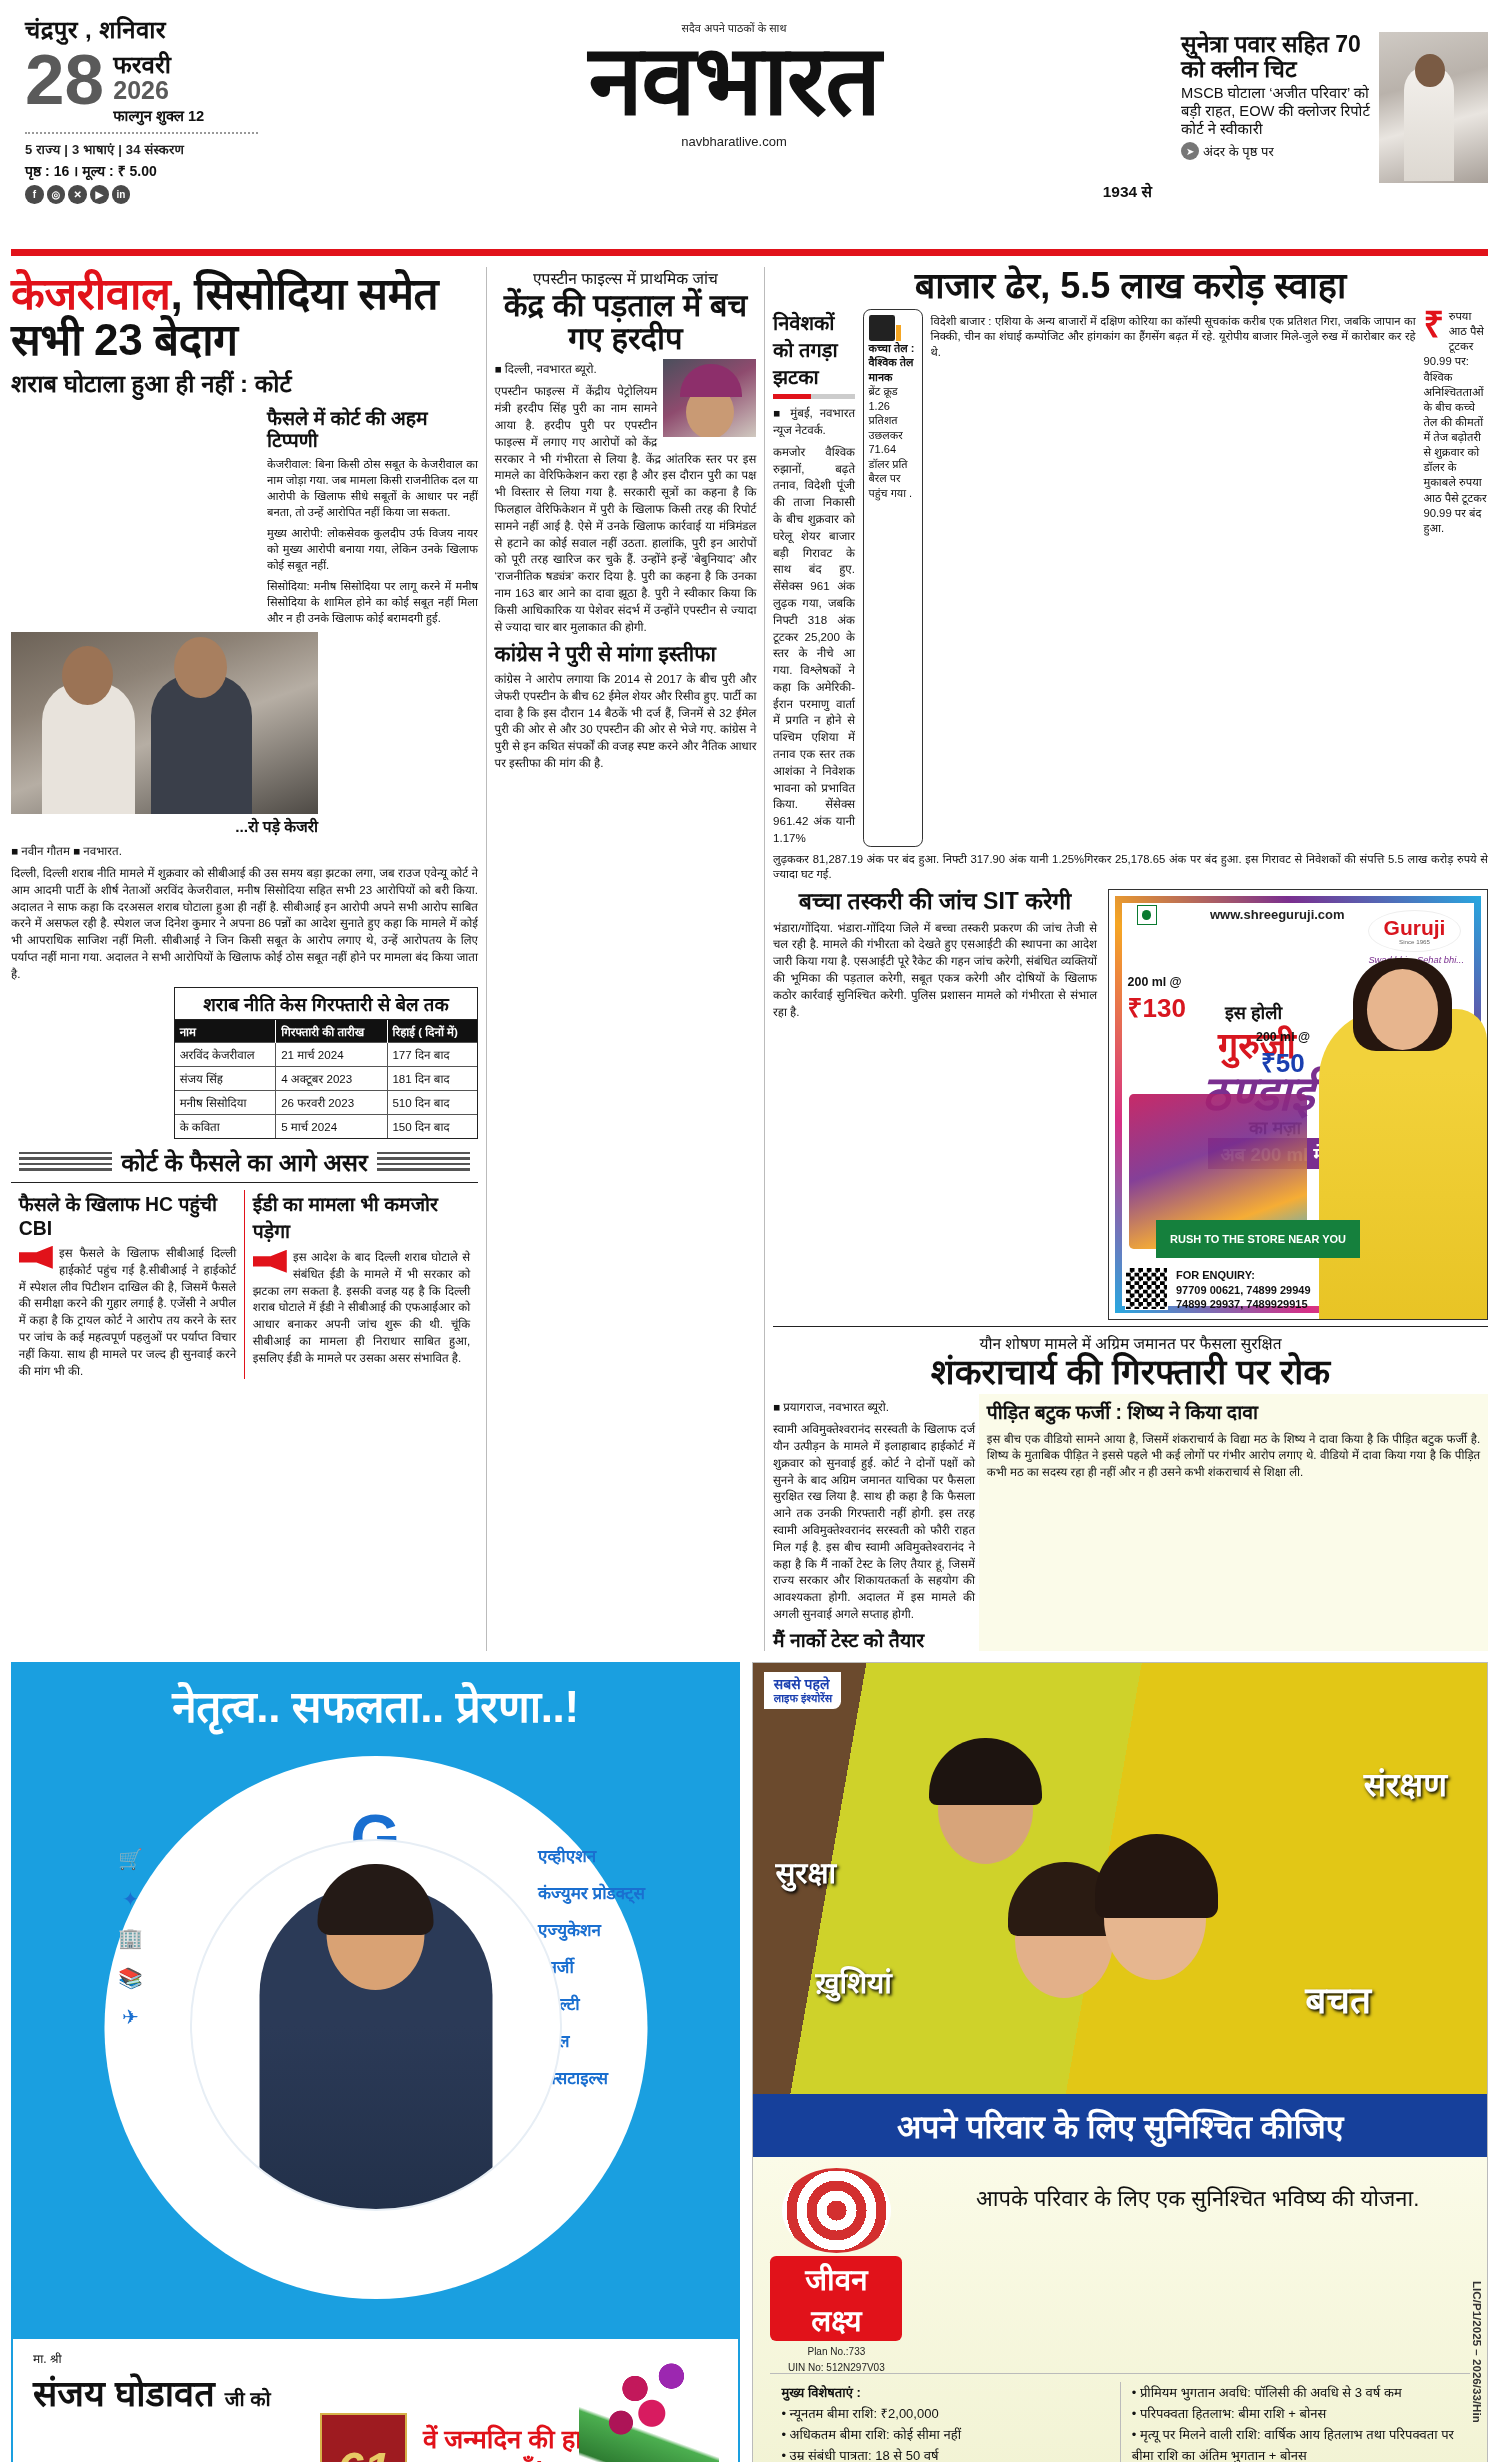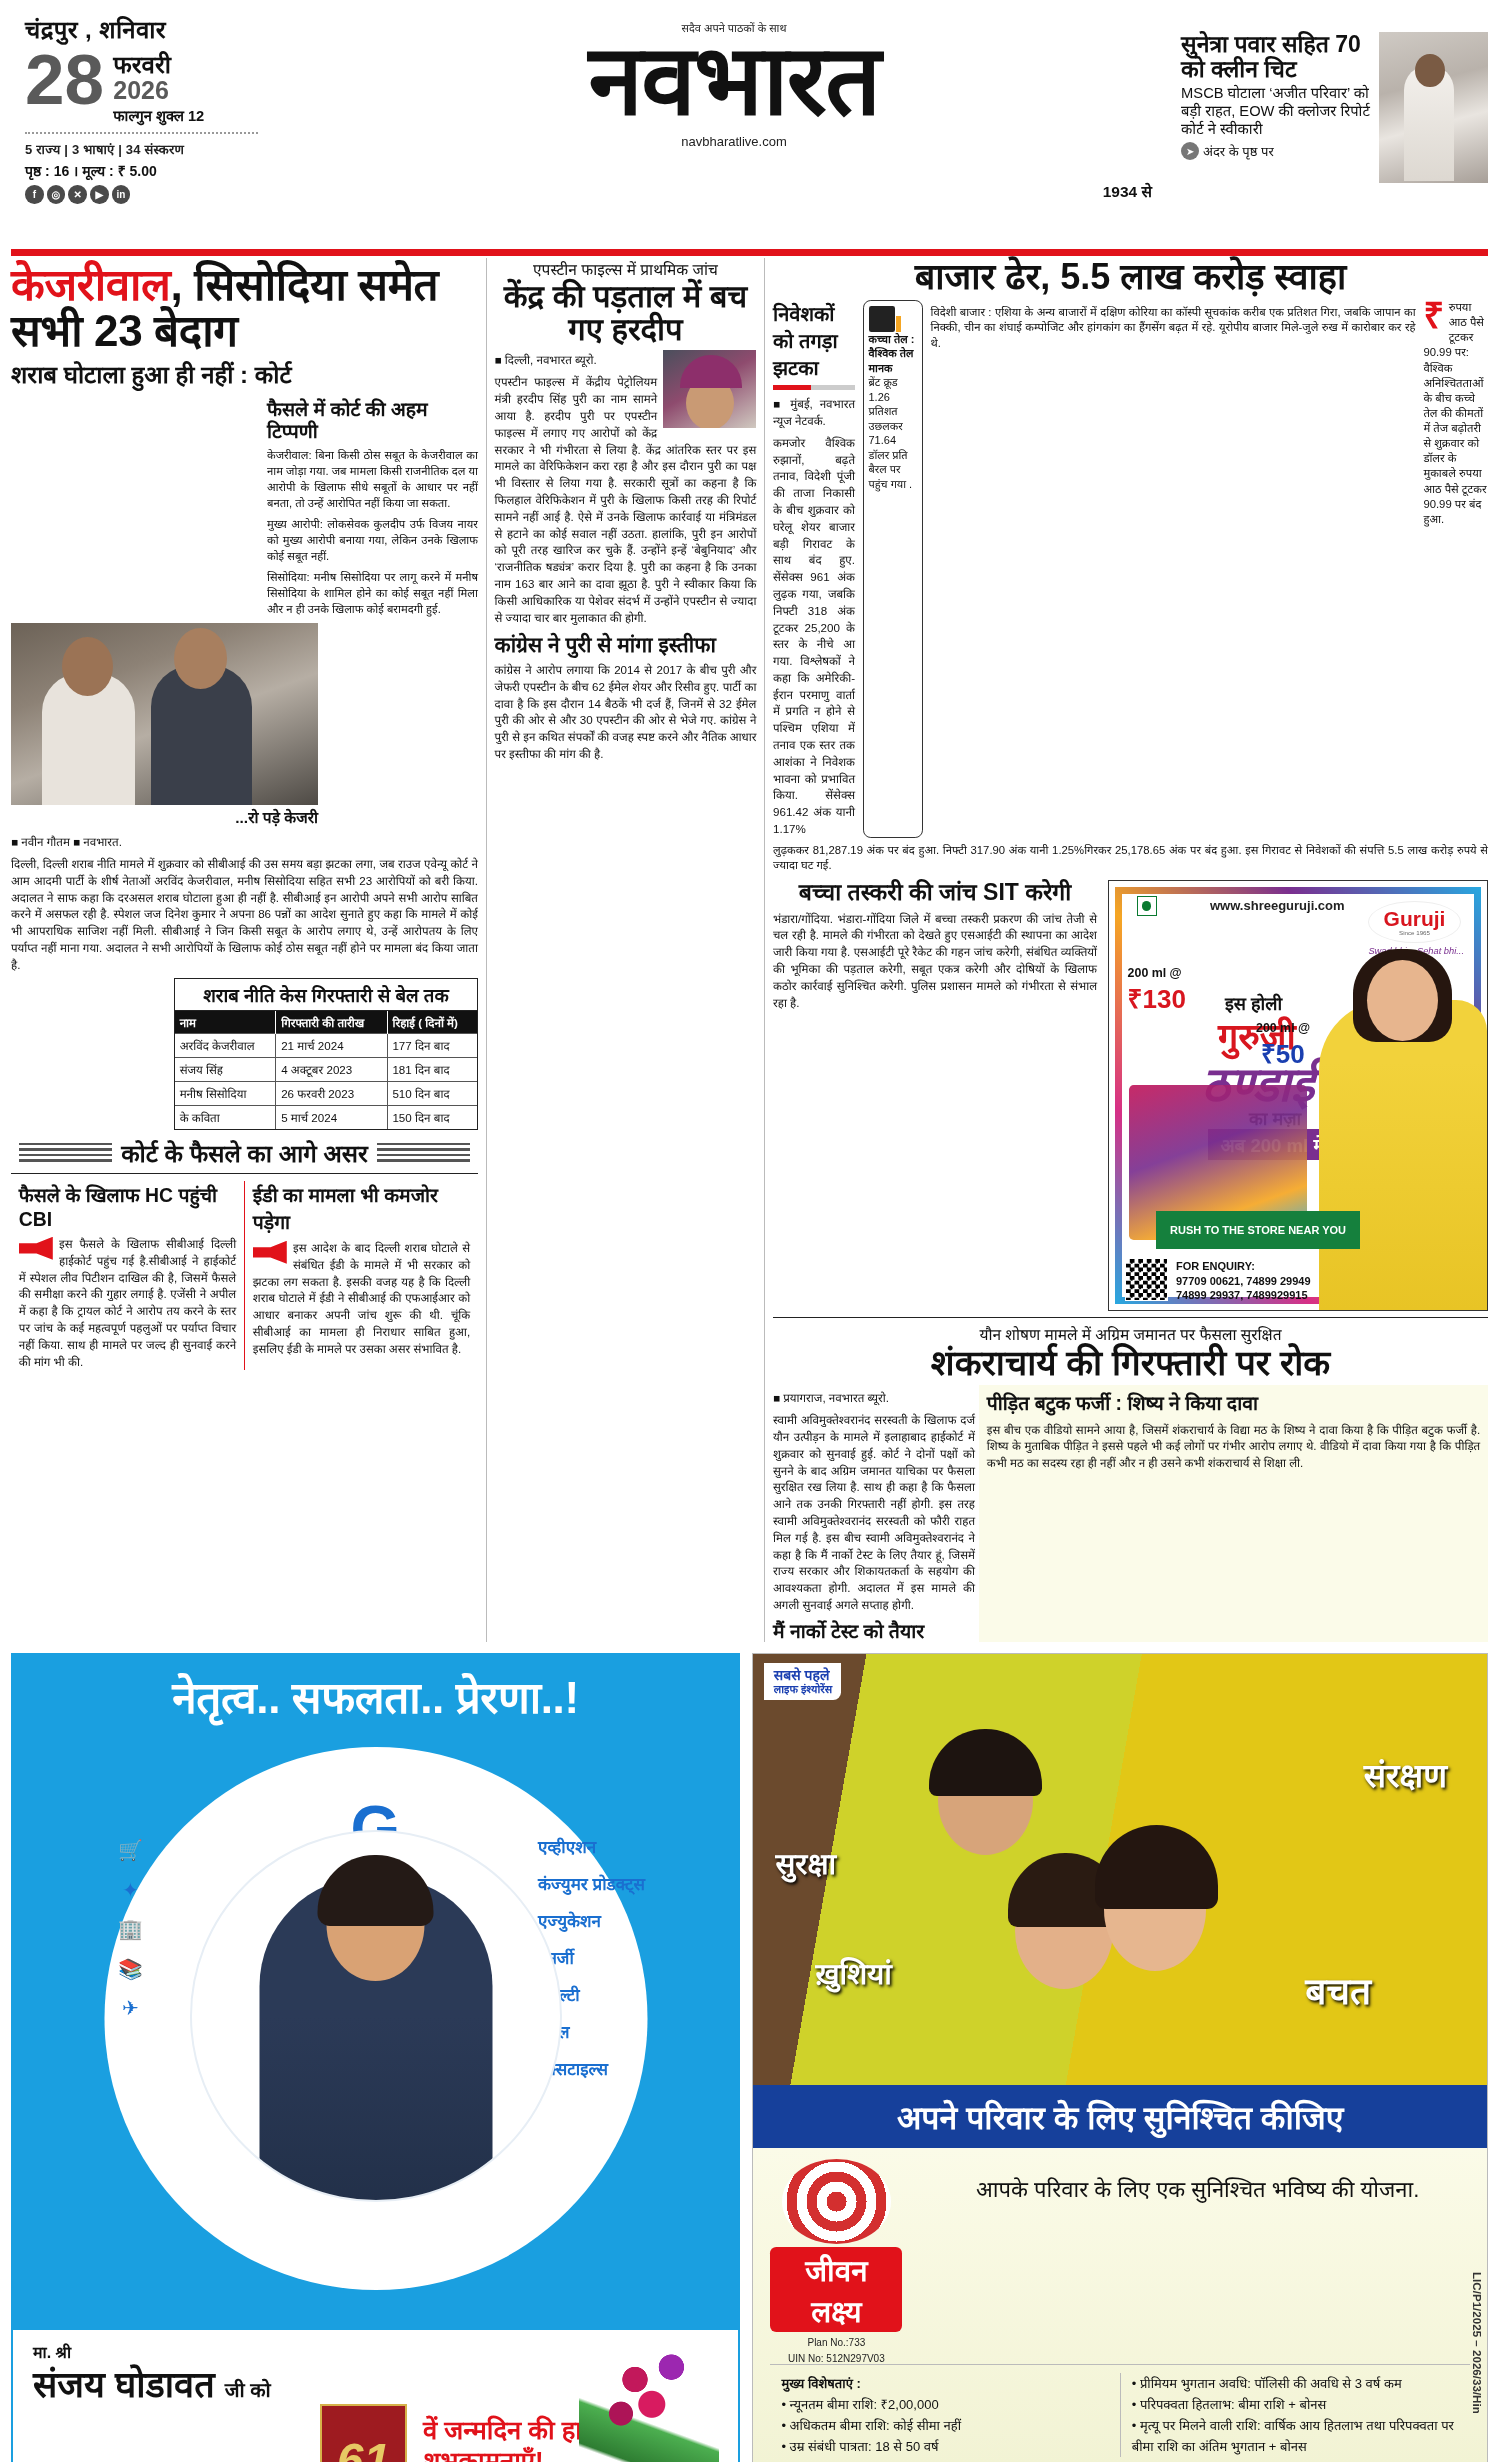--- a/index.html
+++ b/index.html
@@ -49,21 +49,21 @@
       background: linear-gradient(165deg,#cfcac4 0%,#b9b2ab 35%,#e9e5e0 60%,#a79f98 100%);
       position:relative; overflow:hidden; }
   .mhr-photo:after{content:"";position:absolute;left:25px;top:33px;width:50px;height:116px;border-radius:26px 26px 0 0;
       background:linear-gradient(180deg,#f3f0ec,#ddd8d1);}
   .mhr-photo:before{content:"";position:absolute;left:36px;top:22px;width:29.5px;height:33px;border-radius:50%;
       background:#7a5b44;z-index:2;}
 
   .rule-red { height:7px; background:#e1121a; margin: 1.6px 0 0 0; }
 
   
-  .newsgrid { display:flex; gap:0; margin-top:2px; }
+  .newsgrid { display:flex; gap:0; margin-top:11px; }
   .col-a { width: 532px; padding-right:7.8px; border-right:1.2px solid #bbb;}
   .col-b { width: 310px; padding:0 7.8px; border-right:1.2px solid #bbb;}
   .col-c { flex:1; padding-left:7.8px; }
 
   .hl-main { font-size:44px; font-weight:bold; line-height:1.04; letter-spacing:-0.4px; padding-top:4.7px;}
   .hl-red { color:#e1121a; }
   .hl-sub { font-size:24px; font-weight:bold; margin-top:3.1px; }
 
   .photo-lead { width:307px; height:182px; margin-top:7.8px;
      background:linear-gradient(160deg,#6c6257 0%,#8d8276 30%,#b6aea4 55%,#4e4a45 100%); position:relative; overflow:hidden;}
@@ -180,21 +180,21 @@
       width:98px;height:113px;border-radius:50%;background:#d9a274;}
   .sgu-person:before{content:"";position:absolute;left:50%;top:-22px;transform:translateX(-50%);
       width:116px;height:71px;border-radius:57px 57px 12.4px 12.4px;background:#241a16;z-index:2;}
   .sgu-g{position:absolute;left:50%;top:137px;transform:translateX(-50%);font-size:64px;font-weight:bold;color:#1a6fd0;}
   .sgu-words{position:absolute;right:93px;top:180px;text-align:left;}
   .sgu-words div{font-size:17px;font-weight:bold;color:#1a6fd0;margin-bottom:14px;}
   .sgu-icons{position:absolute;left:71px;top:183px;width:93px;}
   .sgu-icons div{font-size:20px;color:#1a6fd0;margin-bottom:15.5px;}
 
   .sgu-mid { background:#fff; padding:7.8px 14px 4.7px; position:relative; height:295px;}
-  .sgu-ma { position:absolute; left:20px; top:11px; font-size:16px; font-weight:bold;text-align:center;}
+  .sgu-ma { position:absolute; left:20px; top:11px; font-size:12px; font-weight:normal;text-align:center;}
   .sgu-name { position:absolute; left:20px; top:37px; font-size:36px; font-weight:bold; line-height:1.02;}
   .sgu-ji { font-size:20px; font-weight:bold;}
   .sgu-61 { position:absolute; left:307px; top:74px; width:87px;height:113px;background:#9e1b20;
       border:2.3px solid #d6b24a;display:flex;align-items:center;justify-content:center;}
   .sgu-61 span{font-size:48px;font-weight:bold;color:#e7c964;font-style:italic;}
   .sgu-wish { position:absolute; left:410px; top:85px; font-size:25.6px; font-weight:bold; color:#e1121a; line-height:1.22;}
   .sgu-flower{position:absolute;right:18.6px;top:3.1px;width:140px;height:155px;
      background:radial-gradient(circle at 40% 30%,#c2185b 0 12.4px,transparent 13px),
                 radial-gradient(circle at 66% 22%,#9c27b0 0 12.4px,transparent 13px),
                 radial-gradient(circle at 52% 46%,#d81b60 0 13px,transparent 14px),

